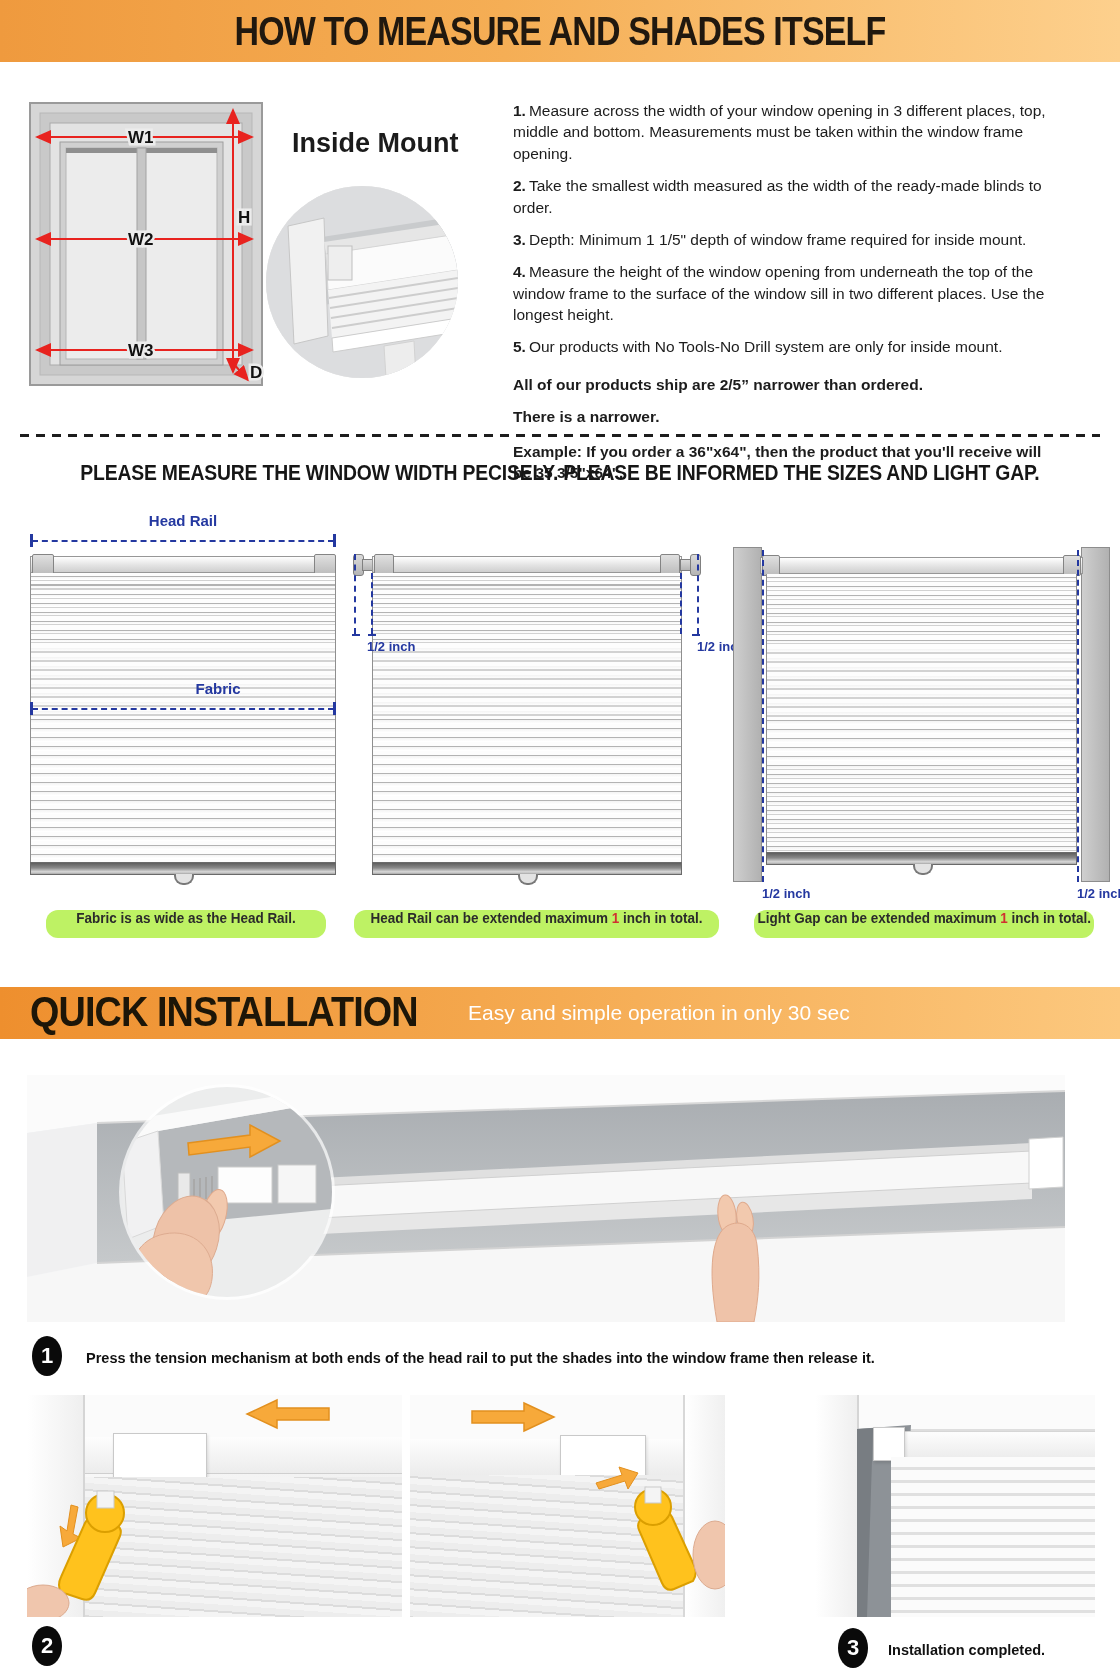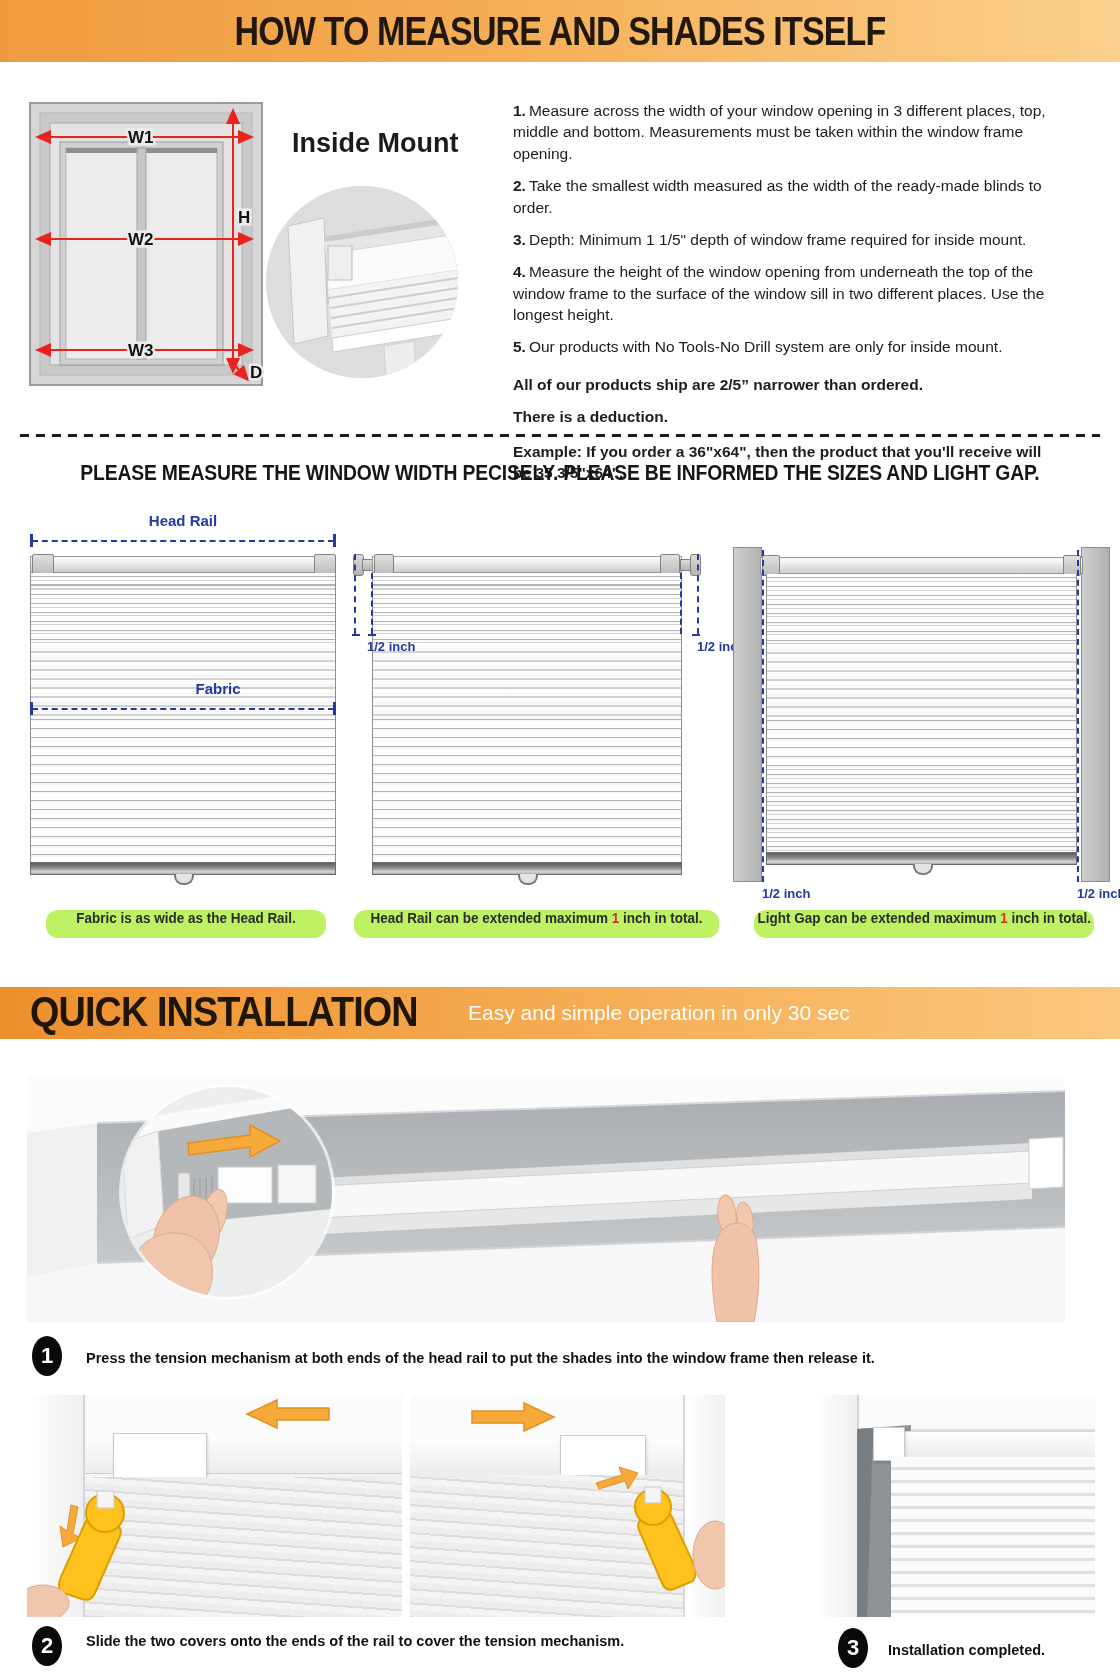--- a/index.html
+++ b/index.html
@@ -148,21 +148,21 @@
     </svg>
   </div>
 
   <div class="abs instructions">
     <p><b>1.</b><span>Measure across the width of your window opening in 3 different places, top, middle and bottom. Measurements must be taken within the window frame opening.</span></p>
     <p><b>2.</b><span>Take the smallest width measured as the width of the ready-made blinds to order.</span></p>
     <p><b>3.</b><span>Depth: Minimum 1 1/5" depth of window frame required for inside mount.</span></p>
     <p><b>4.</b><span>Measure the height of the window opening from underneath the top of the window frame to the surface of the window sill in two different places. Use the longest height.</span></p>
     <p><b>5.</b><span>Our products with No Tools-No Drill system are only for inside mount.</span></p>
     <p class="note note1">All of our products ship are 2/5” narrower than ordered.</p>
-    <p class="note">There is a deduction.</p>
+    <p class="note">There is a narrower.</p>
     <p class="note example">Example: If you order a 36"x64", then the product that you'll receive will be 35 3/5"x64".</p>
   </div>
 
   <div class="abs divider"></div>
   <div class="abs h2row">
     <span>PLEASE MEASURE THE WINDOW WIDTH PECISELY. PLEASE BE INFORMED THE SIZES AND LIGHT GAP.</span>
   </div>
 
   <div class="abs" style="left:30px;top:510px;width:306px;height:385px;">
     <div class="abs dlabel" style="left:0;width:306px;top:2px;text-align:center;">Head Rail</div>
@@ -342,21 +342,20 @@
     </svg>
     <div class="abs prail" style="left:58px;top:36px;width:222px;height:26px;border:1px solid #d6d6d6;"></div>
     <div class="abs pcap" style="left:58px;top:32px;width:30px;height:32px;"></div>
     <div class="abs pfabC" style="left:76px;top:62px;width:204px;height:160px;"></div>
   </div>
 
   <div class="abs stepnum" style="left:32px;top:1626px;">
     <span>2</span>
   </div>
   <div class="abs" style="left:86px;top:1631px;">
-    <div class="steptext">Slide the two covers onto the ends of the rail to cover the tension mechanism.</div>
   </div>
 
   <div class="abs stepnum" style="left:838px;top:1628px;">
     <span>3</span>
   </div>
   <div class="abs steptext" style="left:888px;top:1640px;">Installation completed.</div>
 
 </div>
 
 </body></html>

